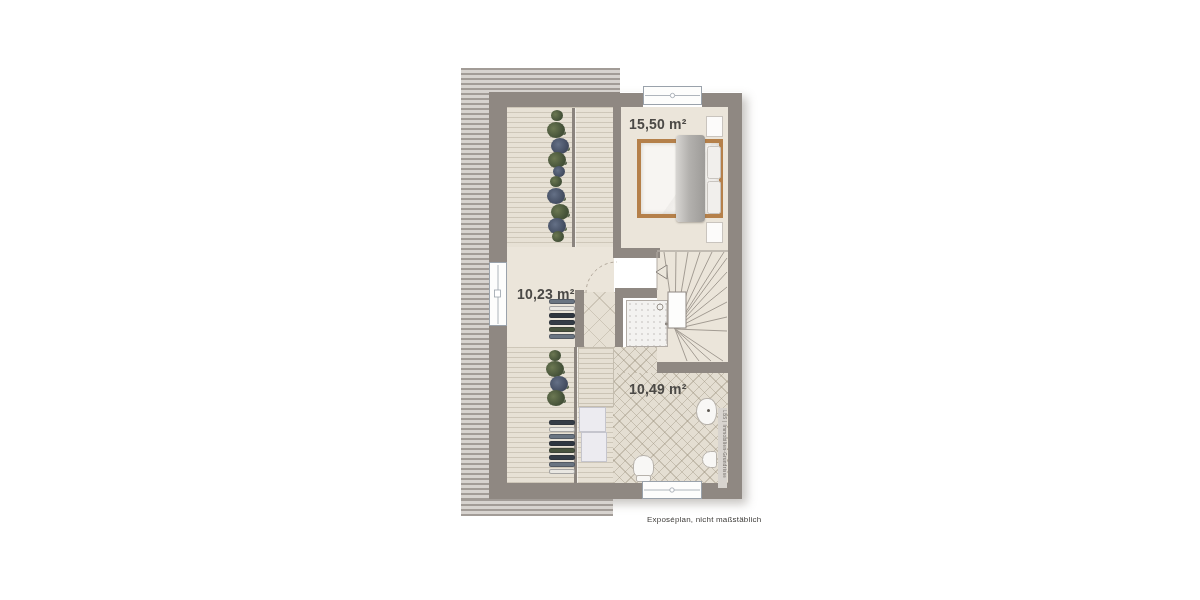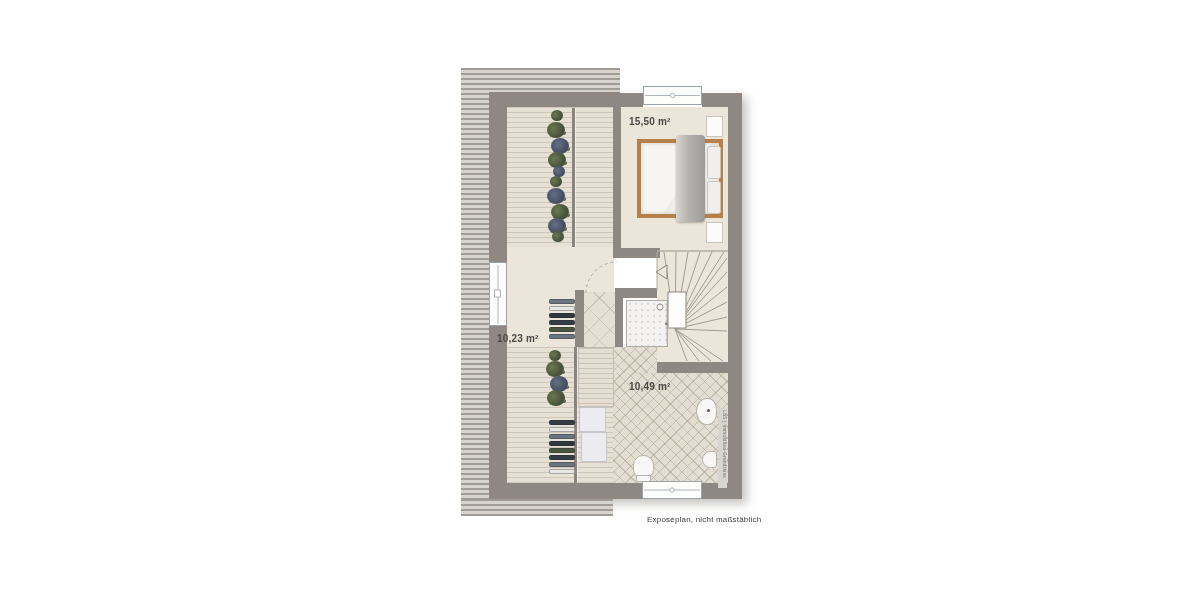--- a/index.html
+++ b/index.html
@@ -12,21 +12,21 @@
         background-image:repeating-linear-gradient(180deg,rgba(140,130,110,.28) 0 1px,transparent 1px 5px);}
   .floor{background:var(--floor,#ebe5da);}
   .tiles{background-color:var(--tile,#e4ded2);
          background-image:repeating-linear-gradient(45deg,rgba(150,140,120,.38) 0 1px,transparent 1px 8px),
                           repeating-linear-gradient(-45deg,rgba(150,140,120,.38) 0 1px,transparent 1px 8px);}
   .tiles-sparse{background-color:#e6e0d4;
          background-image:repeating-linear-gradient(45deg,rgba(150,140,120,.3) 0 1px,transparent 1px 15px),
                           repeating-linear-gradient(-45deg,rgba(150,140,120,.3) 0 1px,transparent 1px 15px);}
   .wall{background:var(--wall,#8f8882);}
   .win{background:#fdfdfc;border:1px solid #9aa2ab;box-sizing:border-box;}
-  .label{color:var(--label,#4b4946);font-size:10px;font-weight:600;letter-spacing:.2px;white-space:nowrap;}
+  .label{color:var(--label,#4b4946);font-size:14px;font-weight:600;letter-spacing:.2px;white-space:nowrap;}
   .caption{color:#3f3d3a;font-size:8px;letter-spacing:.2px;white-space:nowrap;}
   .watermark{writing-mode:vertical-rl;font-size:4.5px;color:#6f6a64;letter-spacing:.4px;
              line-height:6px;white-space:nowrap;overflow:hidden;}
   
   .bedframe{border:4px solid var(--bed-frame,#b5804a);background:#f5f3ef;box-sizing:border-box;
             box-shadow:inset 0 0 4px rgba(90,70,40,.25);}
   .sheet{background:linear-gradient(125deg,#f7f5f2 55%,#efedea 56%,#f6f4f1 70%,#eeece9 71%,#f5f3f0);}
   .blanket{background:linear-gradient(90deg,#d7d5d2,#b3b1ae 45%,#9d9b98);border-radius:4px;
            box-shadow:0 1px 2px rgba(60,55,50,.35);}
   .pillow{background:#f1efec;border:1px solid #c8c4bf;border-radius:2.5px;box-sizing:border-box;}
@@ -175,20 +175,20 @@
     <line x1="644" y1="490" x2="700" y2="490" stroke="#9aa2ab" stroke-width="0.8"></line>
     <circle cx="672" cy="490" r="2.2" fill="#fff" stroke="#9aa2ab" stroke-width="0.8"></circle>
     <line x1="498" y1="265" x2="498" y2="324" stroke="#9aa2ab" stroke-width="0.8"></line>
     <rect x="494.5" y="290" width="6" height="7" fill="#fff" stroke="#9aa2ab" stroke-width="0.8"></rect>
     <circle cx="660" cy="307" r="3" fill="none" stroke="#9a948d" stroke-width="1"></circle>
     <circle cx="666.5" cy="324" r="1.4" fill="#6b655f"></circle>
     <line x1="667" y1="303" x2="667" y2="344" stroke="#b2aca6" stroke-width="1"></line>
   </svg>
 
   <div class="abs label" style="left:629px;top:116px;">15,50 m²</div>
-  <div class="abs label" style="left:497px;top:286px;margin-top:47px;">10,23 m²</div>
+  <div class="abs label" style="left:517px;top:286px;">10,23 m²</div>
   <div class="abs label" style="left:629px;top:381px;">10,49 m²</div>
 
   <div class="abs" style="left:718px;top:408px;width:9px;height:80px;background:#d8d4cf;"></div>
   <div class="abs watermark" style="left:720px;top:410px;width:7px;height:76px;">LBS | Immobilien-Grundrisse</div>
 
   <div class="abs caption" style="left:647px;top:515px;">Exposéplan, nicht maßstäblich</div>
 </div>
 
 </body></html>

